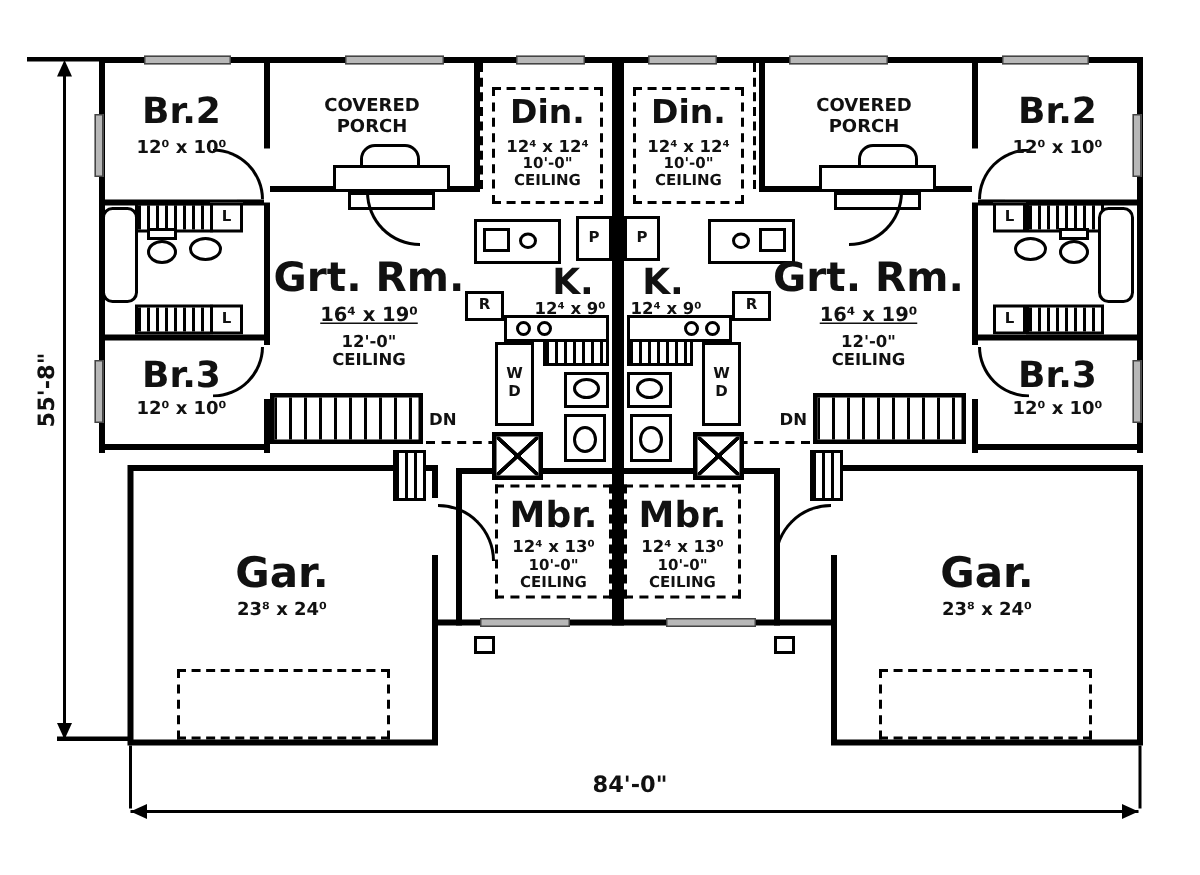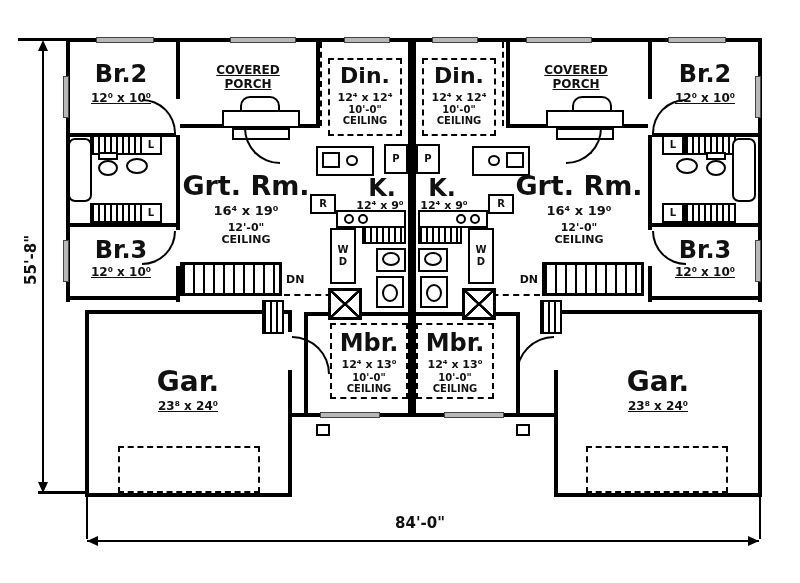--- a/index.html
+++ b/index.html
@@ -25,21 +25,21 @@
   .xbox  { position:absolute; border:3px solid #000; background-color:#fff;
            background-image:
              linear-gradient(to top right, transparent 46%, #000 47% 53%, transparent 54%),
              linear-gradient(to bottom right, transparent 46%, #000 47% 53%, transparent 54%); }
   .tag   { position:absolute; border:2px solid #000; background:#fff; display:flex;
            align-items:center; justify-content:center; font-weight:700; font-size:10px; line-height:1; }
   .wd    { flex-direction:column; }
   .wd span { display:block; line-height:1.2; }
   .lbl   { position:absolute; text-align:center; font-weight:700; line-height:1; white-space:nowrap; }
   .b28 { font-size:28px; } .b27 { font-size:27px; } .b24 { font-size:24px; } .b22 { font-size:22px; }
-  .s15 { font-size:15px; } .s13 { font-size:13px; } .s12 { font-size:12px;text-decoration:underline; } .s11 { font-size:11px; } .s10 { font-size:10px; }
+  .s15 { font-size:15px; } .s13 { font-size:13px;text-decoration:underline; } .s12 { font-size:12px; } .s11 { font-size:11px; } .s10 { font-size:10px; }
   .arc { position:absolute; }
   .arc.tr { border-top:2px solid #000; border-right:2px solid #000; border-top-right-radius:100%; }
   .arc.tl { border-top:2px solid #000; border-left:2px solid #000; border-top-left-radius:100%; }
   .arc.br { border-bottom:2px solid #000; border-right:2px solid #000; border-bottom-right-radius:100%; }
   .arc.bl { border-bottom:2px solid #000; border-left:2px solid #000; border-bottom-left-radius:100%; }
   .dimline { position:absolute; background:#000; }
   .arrow { position:absolute; width:0; height:0; border-style:solid; }
   .a-up    { border-width:0 5px 11px 5px; border-color:transparent transparent #000 transparent; }
   .a-down  { border-width:11px 5px 0 5px; border-color:#000 transparent transparent transparent; }
   .a-left  { border-width:5px 11px 5px 0; border-color:transparent #000 transparent transparent; }

